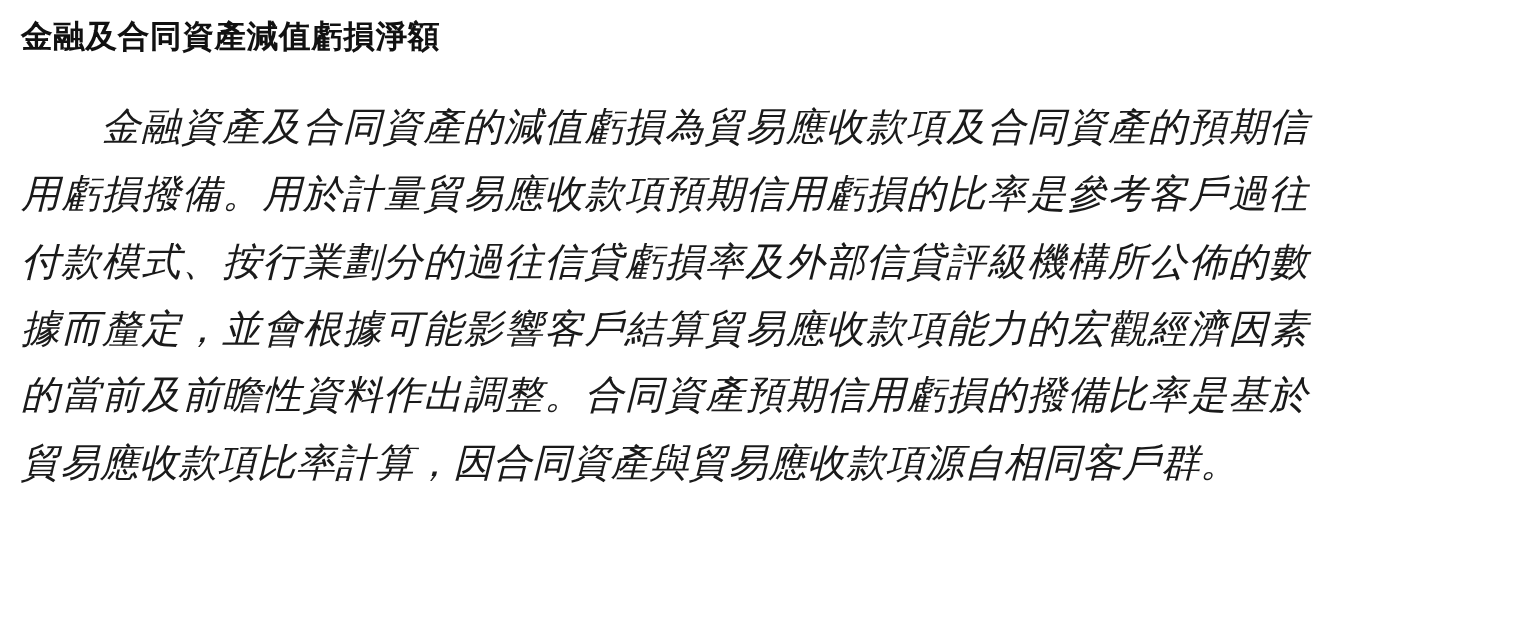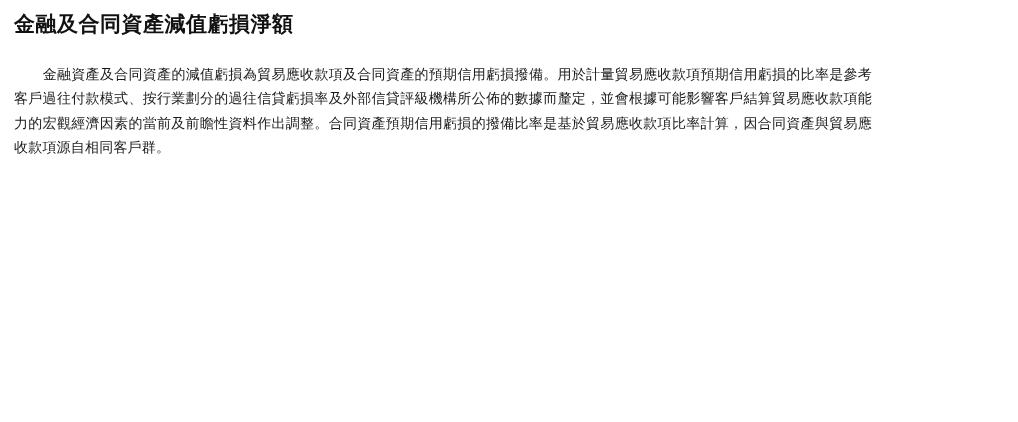--- a/index.html
+++ b/index.html
@@ -23,28 +23,29 @@
   }
   .section-heading {
     font-size: 21px;
     font-weight: bold;
     letter-spacing: 0.5px;
     line-height: 1.4;
     margin: 0 0 24px 0;
     color: #111111;
   }
   .body-par {
-    font-size: 14px;
+    font-size: 26px;
     line-height: 1.72;
     text-align: justify;
     text-justify: inter-ideograph;
     text-indent: 2.05em;
     margin: 0 0 20px 0;
     letter-spacing: 0.2px;
     color: #1a1a1a;
+    font-style: italic;
   }
   .body-par:last-child {
     margin-bottom: 0;
   }
 </style>
 </head>
 <body>
 
 <div class="page">
   <h2 class="section-heading">金融及合同資產減值虧損淨額</h2>

